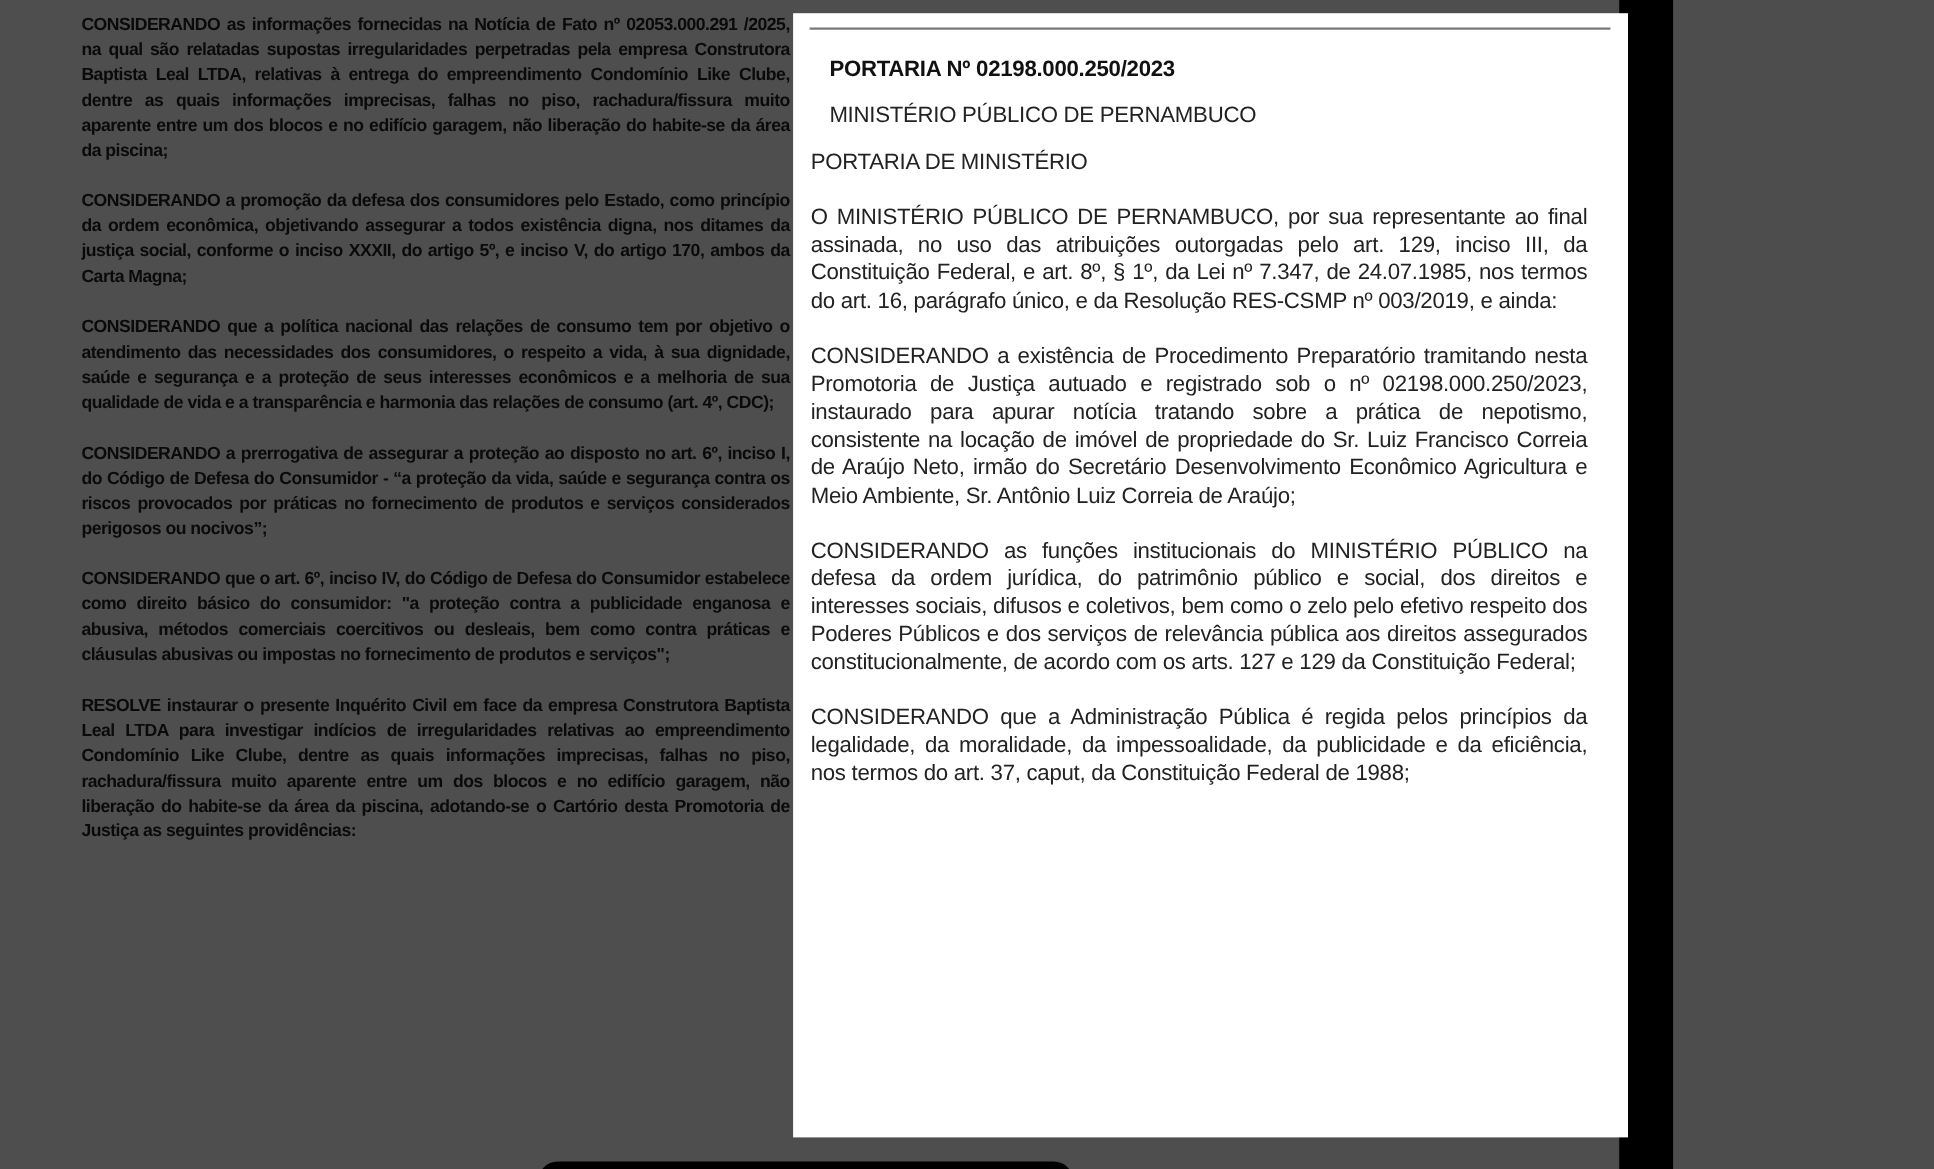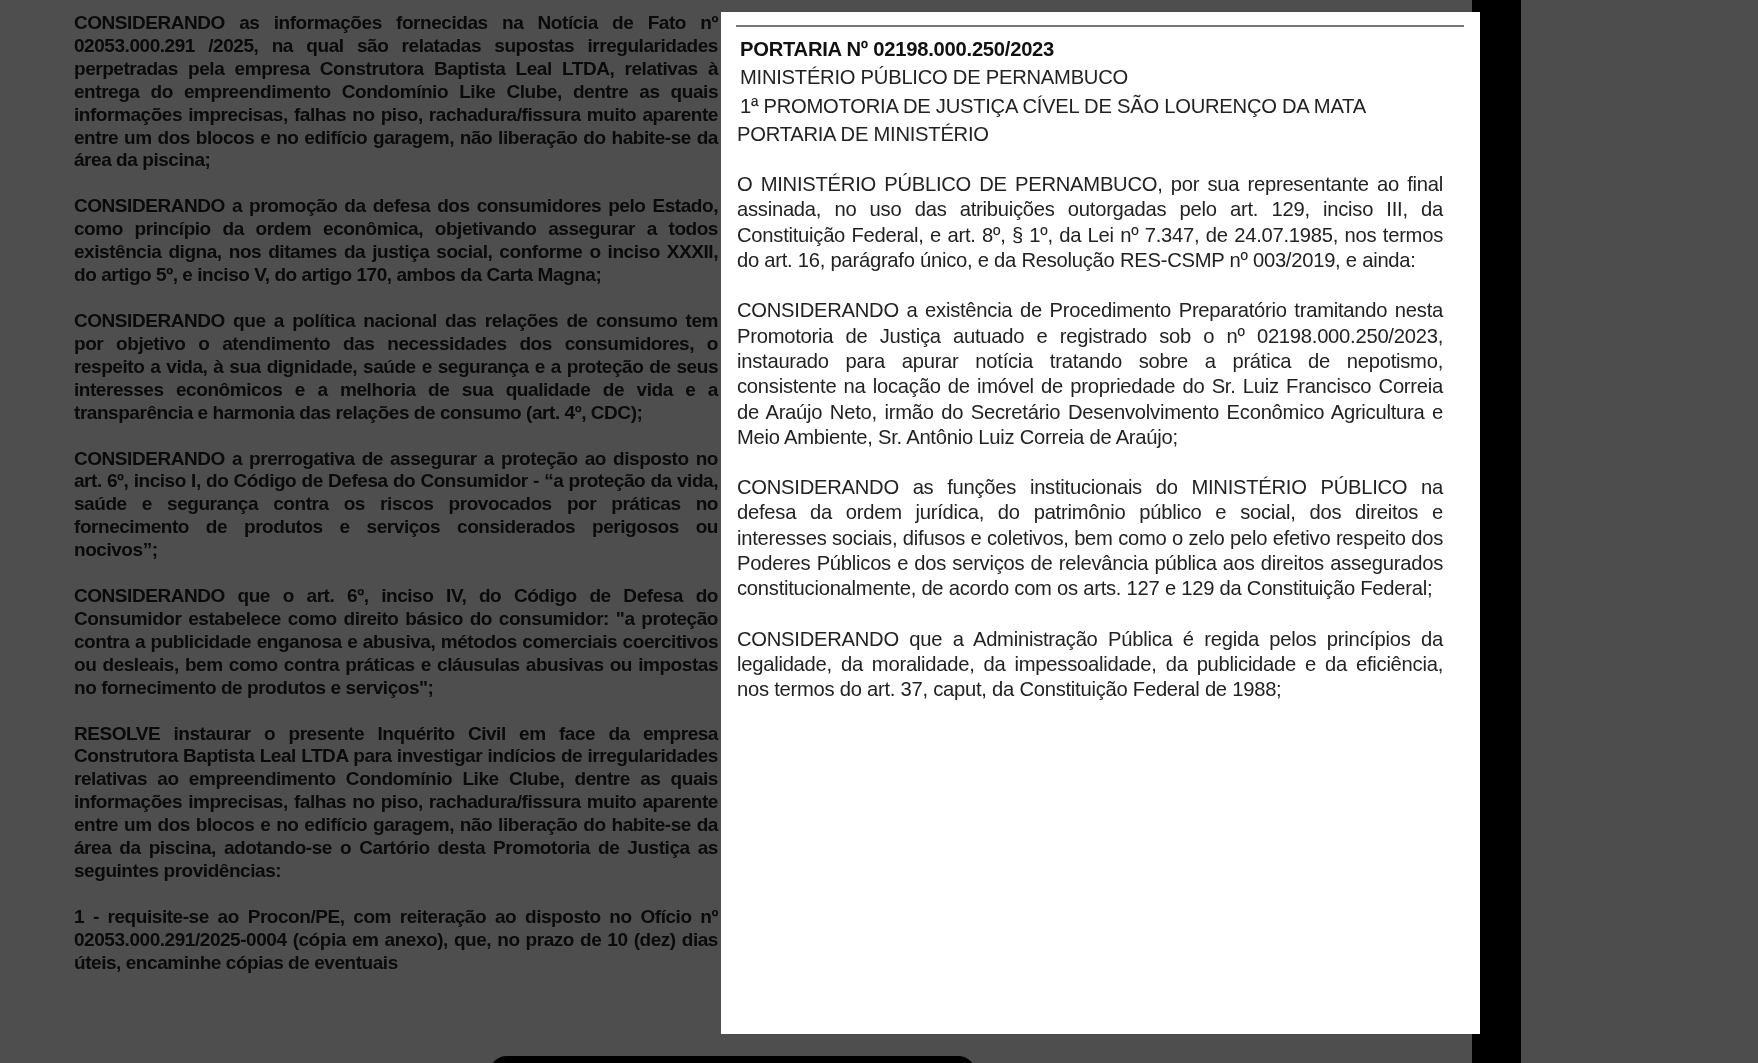--- a/index.html
+++ b/index.html
@@ -3,21 +3,21 @@
 <meta charset="utf-8">
 <style>
   html, body { margin:0; padding:0; }
   body {
     width:1758px; height:1063px; overflow:hidden; position:relative;
     background:#4e4e4e;
     font-family:"Liberation Sans", sans-serif;
   }
   .left-col {
     position:absolute; left:74px; top:12px; width:644px;
-    color:#0a0a0a; font-weight:bold; font-size:19px; line-height:22.9px;
+    color:#0a0a0a; font-weight:bold; font-size:16px; line-height:22.9px;
     text-align:justify; letter-spacing:-0.45px;
   }
   .left-col p { margin:0 0 23px 0; }
   .black-strip {
     position:absolute; left:1472px; top:0; width:50px; height:1063px; background:#000;
   }
   .right-gray {
     position:absolute; left:1521px; top:0; width:237px; height:1063px; background:#4d4d4d;
   }
   .page {
@@ -26,50 +26,48 @@
   }
   .page .rule {
     position:absolute; left:15px; top:13px; width:728px; height:2px; background:#777;
   }
   .page .content {
     position:absolute; left:16px; top:22px; width:706px;
     color:#222; font-size:20.2px; line-height:25.3px; text-align:justify;
     letter-spacing:-0.25px;
   }
   .page .content p { margin:0 0 25px 0; }
-  .page .content .hdr { margin:3px; text-align:left; }
+  .page .content .hdr { margin:17px; text-align:left; }
   .page .content .hdr.bold { font-weight:bold; color:#111; }
   .page .content .hdr.last { margin-bottom:25px; }
   .bottom-bar {
     position:absolute; left:489px; top:1056px; width:487px; height:20px;
     background:#000; border-radius:18px 18px 0 0;
   }
 </style>
 </head>
 <body>
 
 <div class="left-col">
   <p>CONSIDERANDO as informações fornecidas na Notícia de Fato nº 02053.000.291 /2025, na qual são relatadas supostas irregularidades perpetradas pela empresa  Construtora Baptista Leal LTDA, relativas à entrega do empreendimento Condomínio Like Clube, dentre as quais informações imprecisas, falhas no piso, rachadura/fissura muito aparente entre um dos blocos e no edifício garagem, não liberação do habite-se da área da piscina;</p>
   <p>CONSIDERANDO a promoção da defesa dos consumidores pelo Estado, como princípio da ordem econômica, objetivando assegurar a todos existência digna, nos ditames da justiça social, conforme o inciso XXXII, do artigo 5º, e inciso V, do artigo 170, ambos da Carta Magna;</p>
   <p>CONSIDERANDO  que a política nacional das relações de consumo tem por objetivo o atendimento das necessidades dos consumidores, o respeito a vida, à sua dignidade, saúde e segurança e a proteção de seus interesses econômicos e a melhoria de sua qualidade de vida e a transparência e harmonia das relações de consumo (art. 4º, CDC);</p>
   <p>CONSIDERANDO a prerrogativa de assegurar a proteção ao disposto no art. 6º, inciso I, do Código de Defesa do Consumidor - “a proteção da vida, saúde e segurança contra os riscos provocados por práticas no fornecimento de produtos e serviços considerados perigosos ou nocivos”;</p>
   <p>CONSIDERANDO que o art. 6º, inciso IV, do Código de Defesa do Consumidor estabelece como direito básico do consumidor: "a proteção contra a publicidade enganosa e abusiva, métodos comerciais coercitivos ou desleais, bem como contra práticas e cláusulas abusivas ou impostas no fornecimento de produtos e serviços";</p>
   <p>RESOLVE instaurar o presente Inquérito Civil em face da empresa Construtora Baptista Leal LTDA  para investigar indícios de irregularidades relativas ao empreendimento Condomínio Like Clube, dentre as quais informações imprecisas, falhas no piso, rachadura/fissura muito aparente entre um dos blocos e no edifício garagem, não liberação do habite-se da área da piscina, adotando-se o Cartório desta Promotoria de Justiça as seguintes providências:</p>
-  <p>1 - requisite-se ao Procon/PE, com reiteração ao disposto no Ofício nº 02053.000.291/2025-0004 (cópia em anexo), que, no prazo de 10 (dez) dias úteis, encaminhe cópias de eventuais</p>
 </div>
 
 <div class="black-strip"></div>
 <div class="right-gray"></div>
 
 <div class="page">
   <div class="rule"></div>
   <div class="content">
     <p class="hdr bold">PORTARIA Nº 02198.000.250/2023</p>
     <p class="hdr">MINISTÉRIO PÚBLICO DE PERNAMBUCO</p>
-    <p class="hdr">1ª PROMOTORIA DE JUSTIÇA CÍVEL DE SÃO LOURENÇO DA MATA</p>
     <p>PORTARIA DE MINISTÉRIO</p>
     <p>O MINISTÉRIO PÚBLICO DE PERNAMBUCO, por sua representante ao final assinada, no uso das atribuições outorgadas pelo art. 129, inciso III, da Constituição Federal, e art. 8º, § 1º, da Lei nº 7.347, de 24.07.1985, nos termos do art. 16, parágrafo único, e da Resolução RES-CSMP nº 003/2019, e ainda:</p>
     <p>CONSIDERANDO a existência de Procedimento Preparatório tramitando nesta Promotoria de Justiça autuado e registrado sob o nº 02198.000.250/2023, instaurado para apurar notícia tratando sobre a prática de nepotismo, consistente na locação de imóvel de propriedade do Sr. Luiz Francisco Correia de Araújo Neto, irmão do Secretário Desenvolvimento Econômico Agricultura e Meio Ambiente, Sr. Antônio Luiz Correia de Araújo;</p>
     <p>CONSIDERANDO as funções institucionais do MINISTÉRIO PÚBLICO na defesa da ordem jurídica, do patrimônio público e social, dos direitos e interesses sociais, difusos e coletivos, bem como o zelo pelo efetivo respeito dos Poderes Públicos e dos serviços de relevância pública aos direitos assegurados constitucionalmente, de acordo com os arts. 127 e 129 da Constituição Federal;</p>
     <p>CONSIDERANDO que a Administração Pública é regida pelos princípios da legalidade, da moralidade, da impessoalidade, da publicidade e da eficiência, nos termos do art. 37, caput, da Constituição Federal de 1988;</p>
   </div>
 </div>
 
 <div class="bottom-bar"></div>
 

